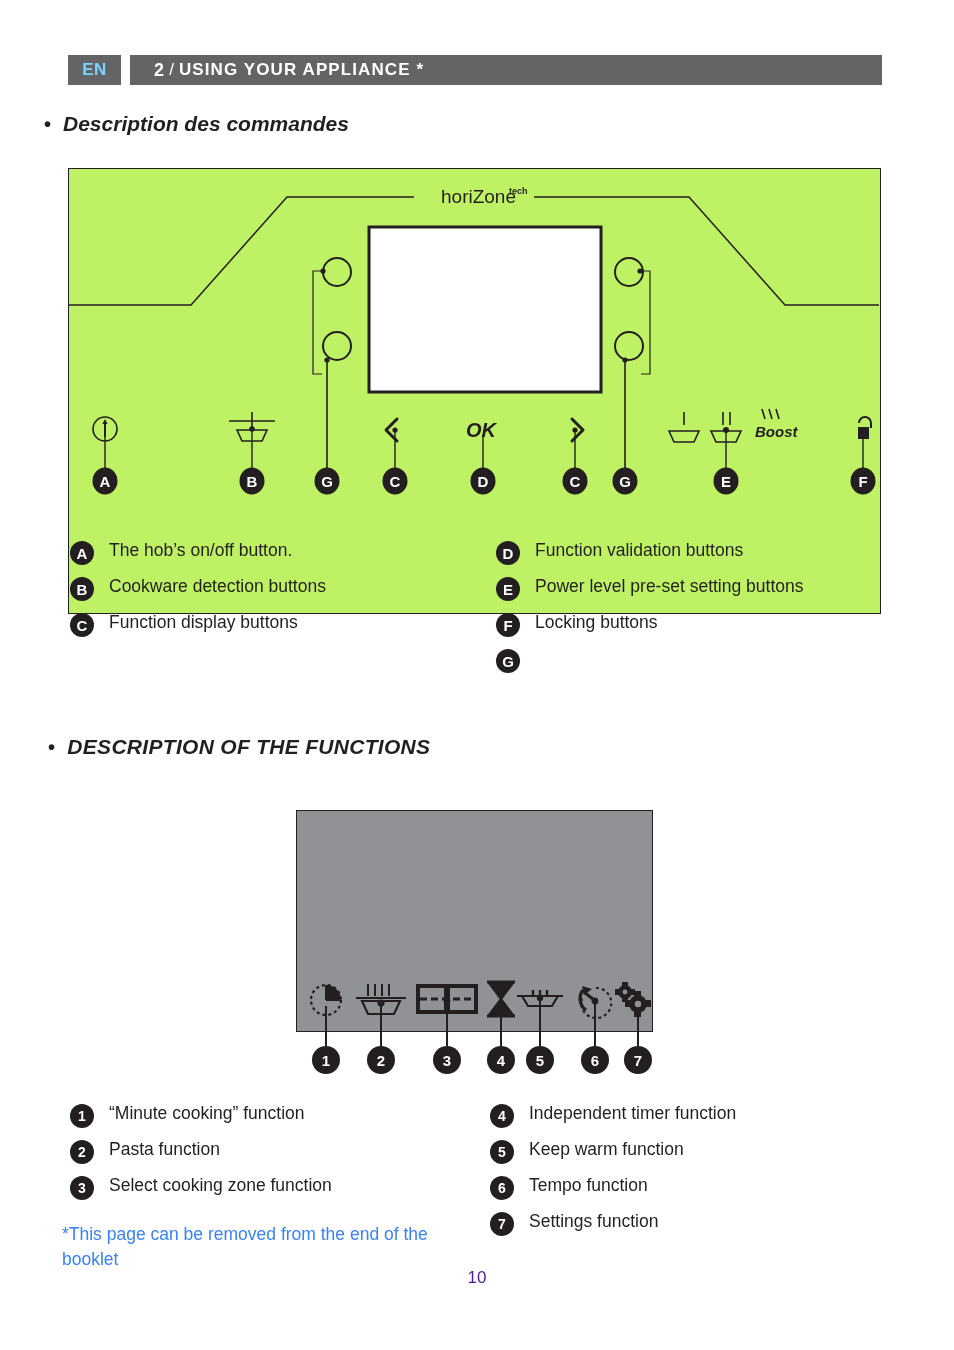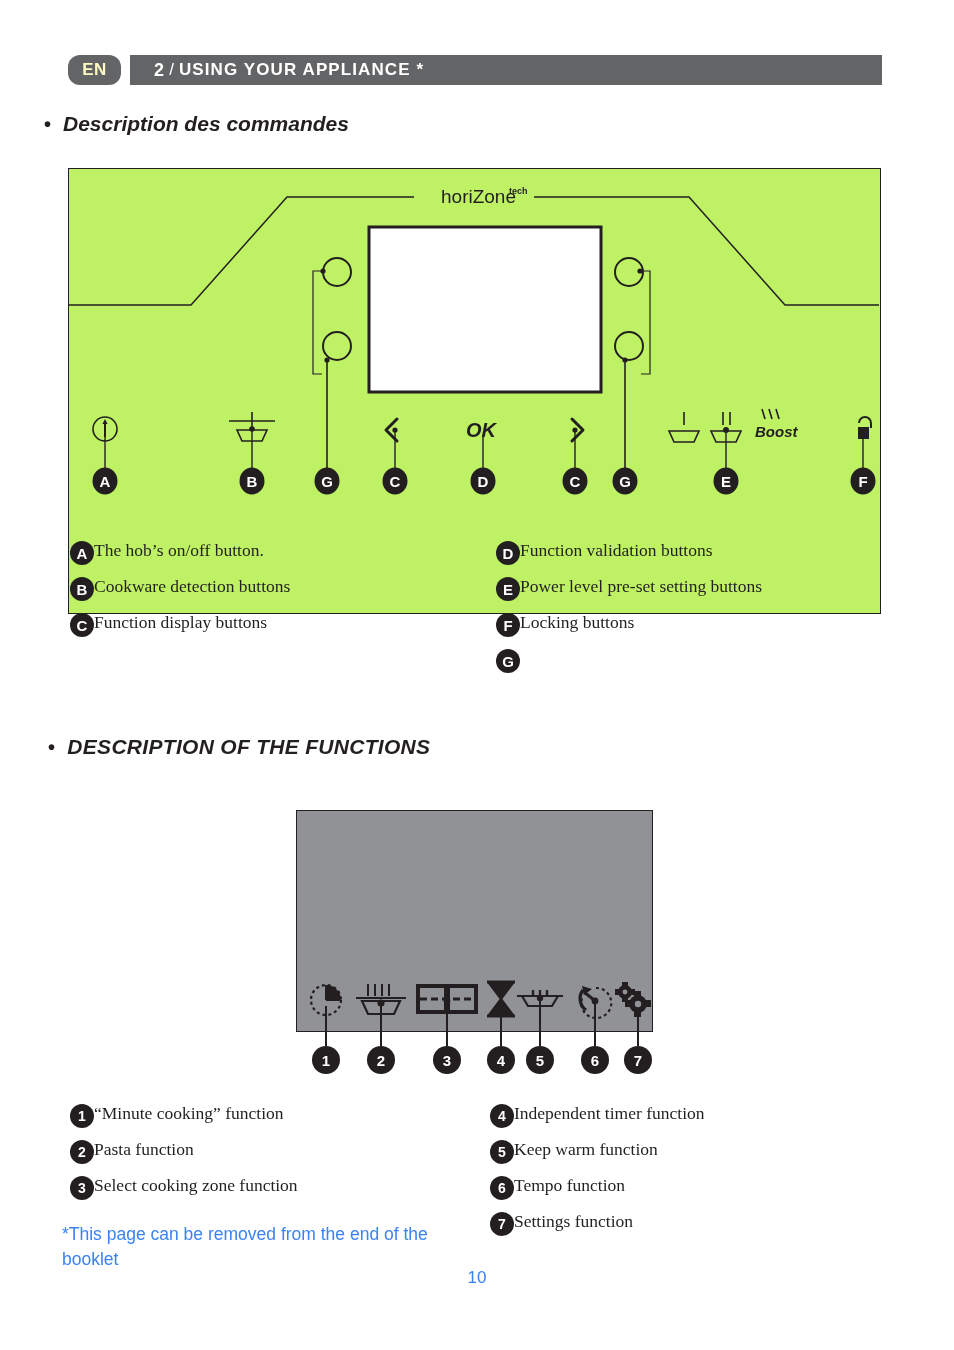--- a/index.html
+++ b/index.html
@@ -22,28 +22,27 @@
     left: 68px;
     top: 55px;
     width: 814px;
     height: 30px;
     display: flex;
     align-items: stretch;
   }
   .header-lang {
     width: 53px;
     background: #636466;
-    color: #fef9c3;
+    color: #7dd3fc;
     font-weight: bold;
     font-size: 17px;
     letter-spacing: 0.5px;
     display: flex;
     align-items: center;
     justify-content: center;
-    border-radius: 12px;
   }
   .header-title {
     flex: 1;
     margin-left: 9px;
     background: #636466;
     color: #ffffff;
     font-weight: bold;
     font-size: 17px;
     letter-spacing: 1.1px;
     display: flex;
@@ -114,24 +113,24 @@
     color: #ffffff;
     font-size: 15px;
     font-weight: bold;
     display: flex;
     align-items: center;
     justify-content: center;
     margin-top: 1px;
   }
   .badge.num { font-size: 14px; }
   .legend-text {
+    margin-left: 15px;
     font-size: 17.5px;
     line-height: 1.25;
     color: #231f20;
-    font-family: Liberation Serif, serif;
   }
   #legend-left-abc  { left: 70px;  top: 540px; }
   #legend-right-defg{ left: 496px; top: 540px; }
   #legend-left-123  { left: 70px;  top: 1103px; }
   #legend-right-4567{ left: 490px; top: 1103px; }
 
   
   .func-panel {
     position: absolute;
     left: 296px;
@@ -153,21 +152,21 @@
     color: #3b82f6;
     width: 400px;
   }
   .page-num {
     position: absolute;
     left: 0;
     top: 1268px;
     width: 954px;
     text-align: center;
     font-size: 17px;
-    color: #3b82f6;
+    color: #4c1d95;
   }
 </style>
 </head>
 <body>
 
 <div class="header">
   <div class="header-lang">EN</div>
   <div class="header-title">
     <span class="num">2</span>
     <span class="slash">/</span>

